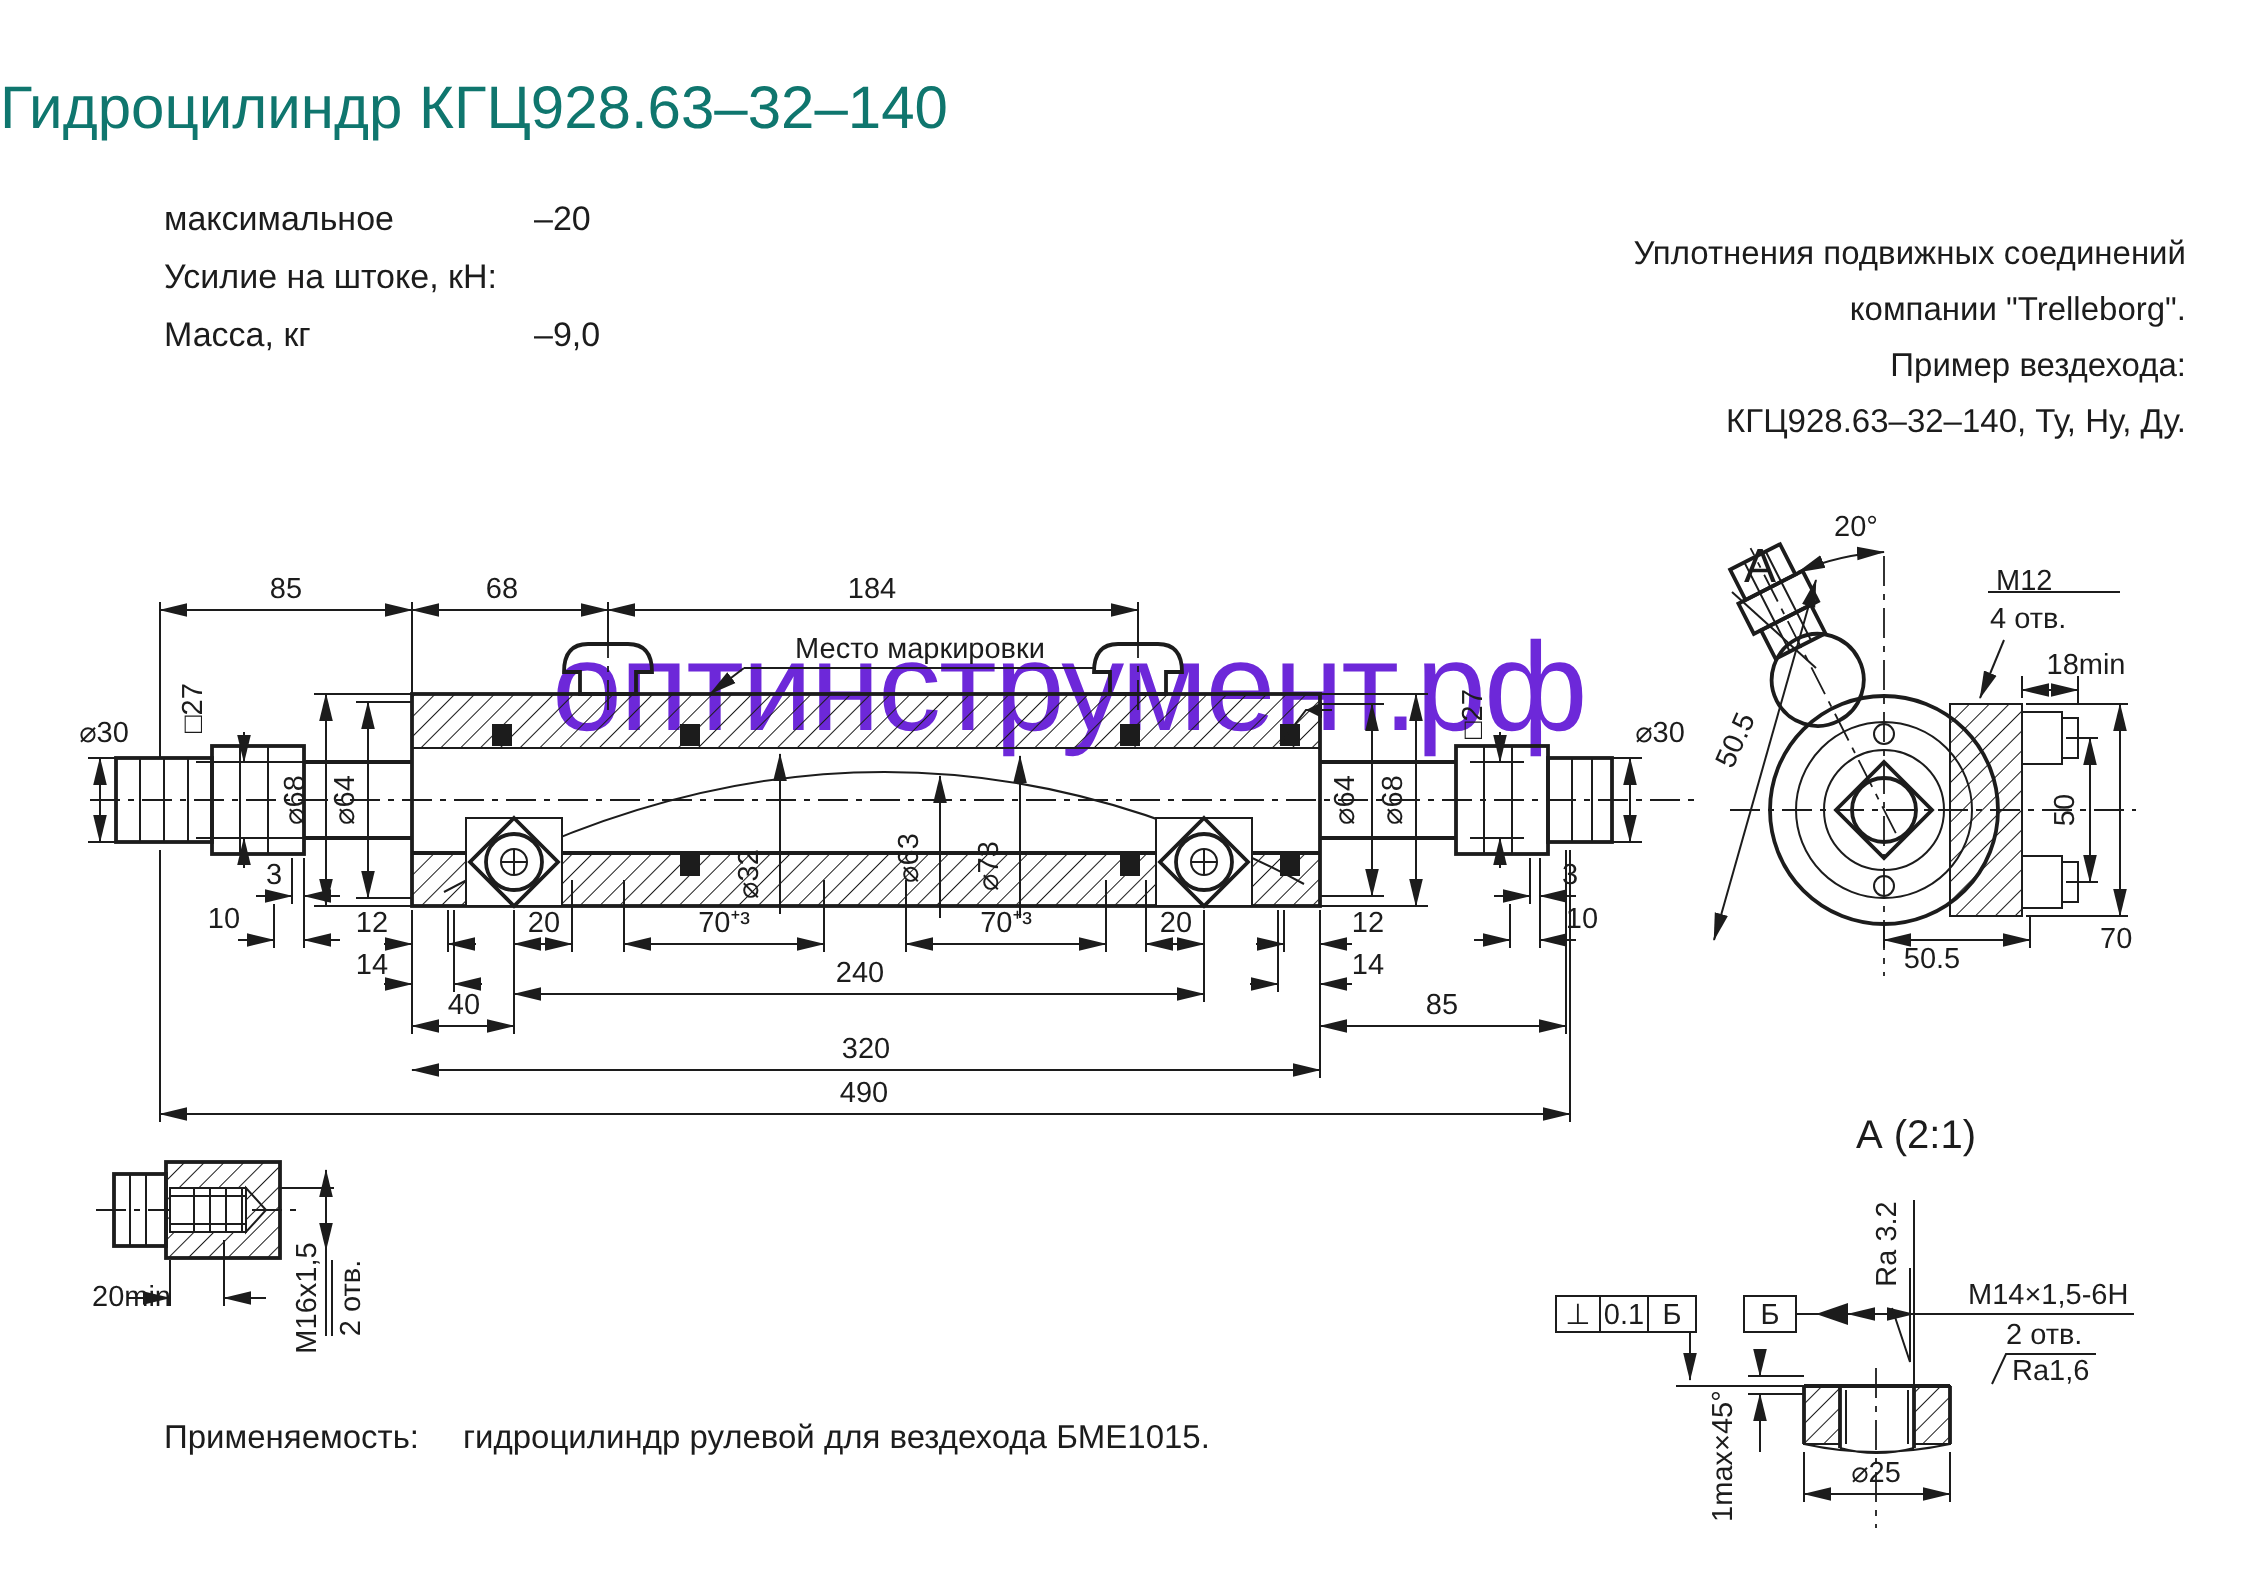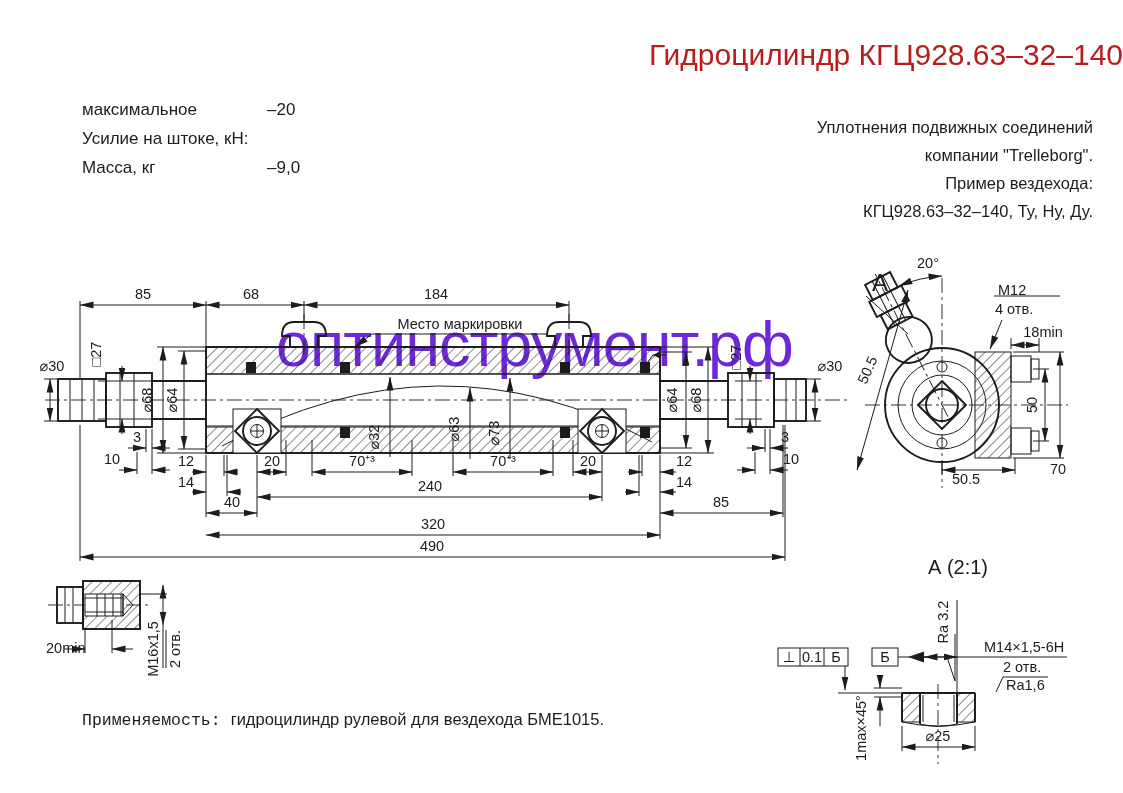--- a/index.html
+++ b/index.html
@@ -1,25 +1,25 @@
 <!DOCTYPE html>
 <html><head>
 <meta charset="utf-8">
 <style>
   html,body{margin:0;padding:0;background:#fff;}
   .page{position:relative;width:1123px;height:793px;background:#fff;overflow:hidden;
         font-family:"Liberation Sans",sans-serif;color:#1c1c1c;}
-  .title{position:absolute;left:0;top:38px;width:100%;text-align:right;
-         font-size:30px;letter-spacing:0px;color:#b91c1c;}
+  .title{position:absolute;left:0;top:38px;width:100%;text-align:left;
+         font-size:30px;letter-spacing:0px;color:#0f766e;}
   .specs{position:absolute;left:82px;top:100px;width:300px;font-size:17px;}
   .specs .row{height:29px;display:flex;}
   .specs .lbl{width:185px;}
   .seals{position:absolute;left:793px;top:113px;width:300px;font-size:16.5px;line-height:28px;text-align:right;}
   .app{position:absolute;left:82px;top:710px;font-size:16.5px;}
-  .app .lbl{margin-right:10px;font-family:Liberation Mono, monospace;}
+  .app .lbl{margin-right:22px;}
   .wm{position:absolute;left:276px;top:308px;font-size:63px;letter-spacing:-1px;
       color:#6d28d9;white-space:nowrap;z-index:1;}
   svg.art{position:absolute;left:0;top:0;z-index:2;}
   svg text{font-family:"Liberation Sans",sans-serif;font-size:14.5px;fill:#1c1c1c;}
   .dt{text-anchor:middle;}
   .big{font-size:24px;}
   .vt{font-size:20px;text-anchor:middle;}
 </style>
 </head>
 <body>

